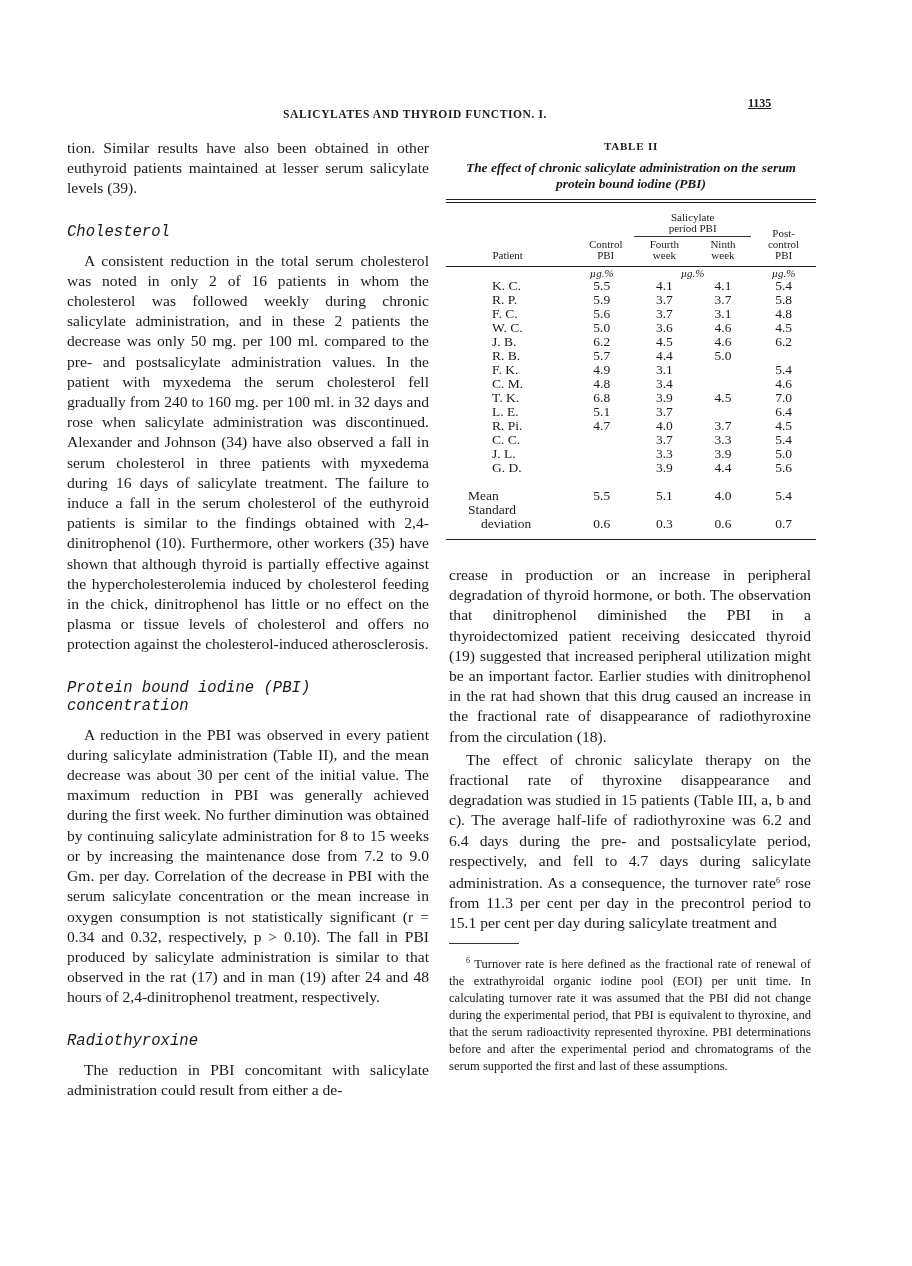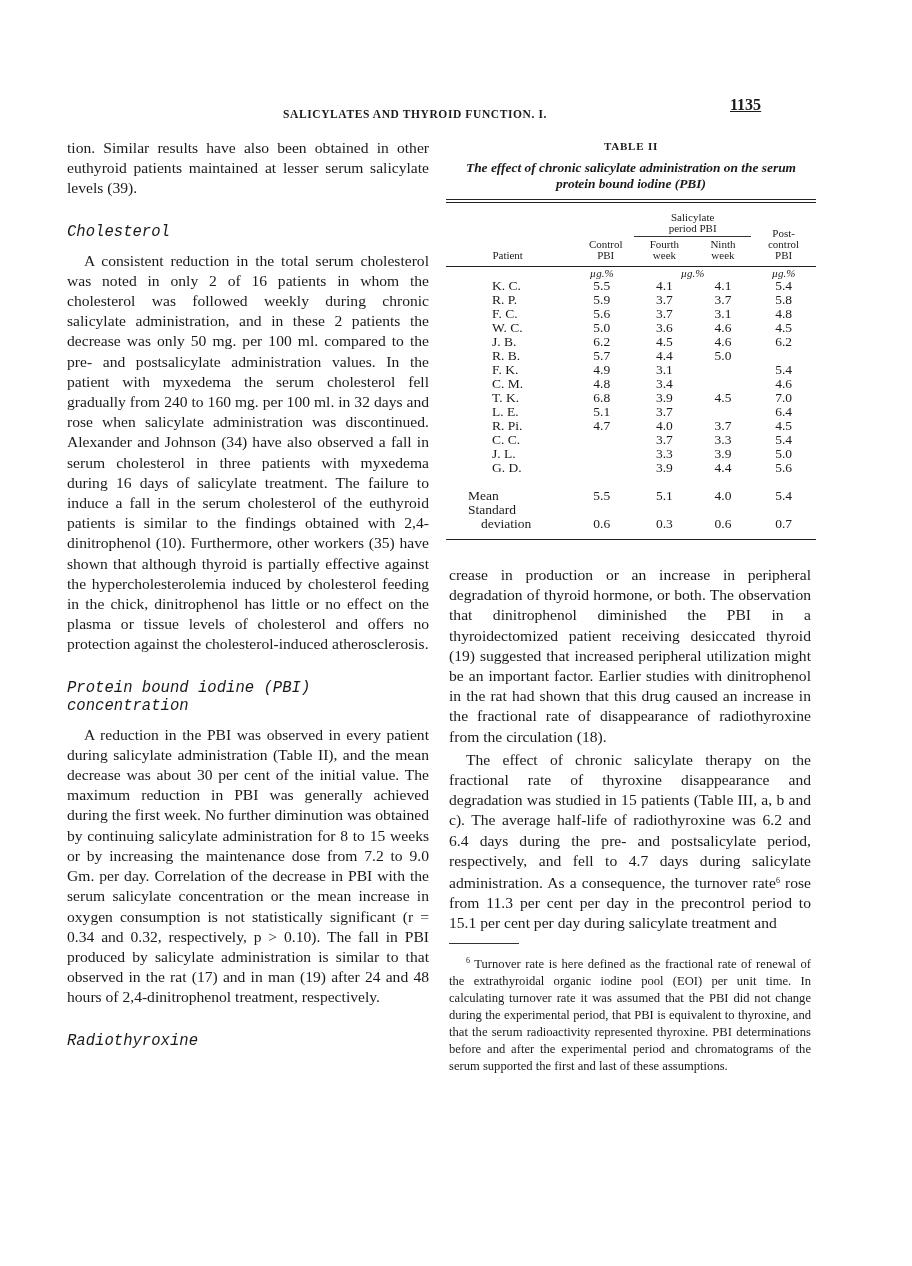--- a/index.html
+++ b/index.html
@@ -5,22 +5,22 @@
   html, body { margin: 0; padding: 0; background: #ffffff; }
   body {
     width: 912px; height: 1266px; position: relative; overflow: hidden;
     font-family: "Liberation Serif", "DejaVu Serif", serif; color: #1a1a1a;
   }
   .running-head {
     position: absolute; left: 283px; top: 108px;
     font-size: 11.5px; letter-spacing: 0.6px; font-weight: bold;
   }
   .page-num {
-    position: absolute; left: 730px; top: 96px;
-    font-size: 16px; font-weight: bold; text-decoration: underline;
+    position: absolute; left: 748px; top: 96px;
+    font-size: 12px; font-weight: bold; text-decoration: underline;
   }
   .col-left {
     position: absolute; left: 67px; top: 138px; width: 362px;
   }
   .col-right {
     position: absolute; left: 449px; top: 565px; width: 362px;
   }
   p {
     margin: 0; font-size: 15.6px; line-height: 20.2px; text-align: justify;
   }
@@ -68,20 +68,21 @@
 <div class="running-head">SALICYLATES AND THYROID FUNCTION.  I.</div>
 <div class="page-num">1135</div>
 
 <div class="col-left">
   <p>tion.  Similar results have also been obtained in other euthyroid patients maintained at lesser serum salicylate levels (39).</p>
   <h3 class="gap-head-before">Cholesterol</h3>
   <p class="indent">A consistent reduction in the total serum cholesterol was noted in only 2 of 16 patients in whom the cholesterol was followed weekly during chronic salicylate administration, and in these 2 patients the decrease was only 50 mg. per 100 ml. compared to the pre- and postsalicylate administration values.  In the patient with myxedema the serum cholesterol fell gradually from 240 to 160 mg. per 100 ml. in 32 days and rose when salicylate administration was discontinued.  Alexander and Johnson (34) have also observed a fall in serum cholesterol in three patients with myxedema during 16 days of salicylate treatment.  The failure to induce a fall in the serum cholesterol of the euthyroid patients is similar to the findings obtained with 2,4-dinitrophenol (10).  Furthermore, other workers (35) have shown that although thyroid is partially effective against the hypercholesterolemia induced by cholesterol feeding in the chick, dinitrophenol has little or no effect on the plasma or tissue levels of cholesterol and offers no protection against the cholesterol-induced atherosclerosis.</p>
   <h3 class="gap-head-before">Protein bound iodine (PBI) concentration</h3>
   <p class="indent">A reduction in the PBI was observed in every patient during salicylate administration (Table II), and the mean decrease was about 30 per cent of the initial value.  The maximum reduction in PBI was generally achieved during the first week.  No further diminution was obtained by continuing salicylate administration for 8 to 15 weeks or by increasing the maintenance dose from 7.2 to 9.0 Gm. per day.  Correlation of the decrease in PBI with the serum salicylate concentration or the mean increase in oxygen consumption is not statistically significant (r = 0.34 and 0.32, respectively, p &gt; 0.10).  The fall in PBI produced by salicylate administration is similar to that observed in the rat (17) and in man (19) after 24 and 48 hours of 2,4-dinitrophenol treatment, respectively.</p>
   <h3 class="gap-head-before">Radiothyroxine</h3>
+  <p class="indent">The reduction in PBI concomitant with salicylate administration could result from either a de-</p>
 </div>
 
 <div class="table-block">
   <div class="table-label">TABLE II</div>
   <div class="table-caption">The effect of chronic salicylate administration on the serum protein bound iodine (PBI)</div>
   <div class="rule-double"></div>
   <table class="pbi">
     <colgroup>
       <col style="width:118px">
         <col style="width:62px">

